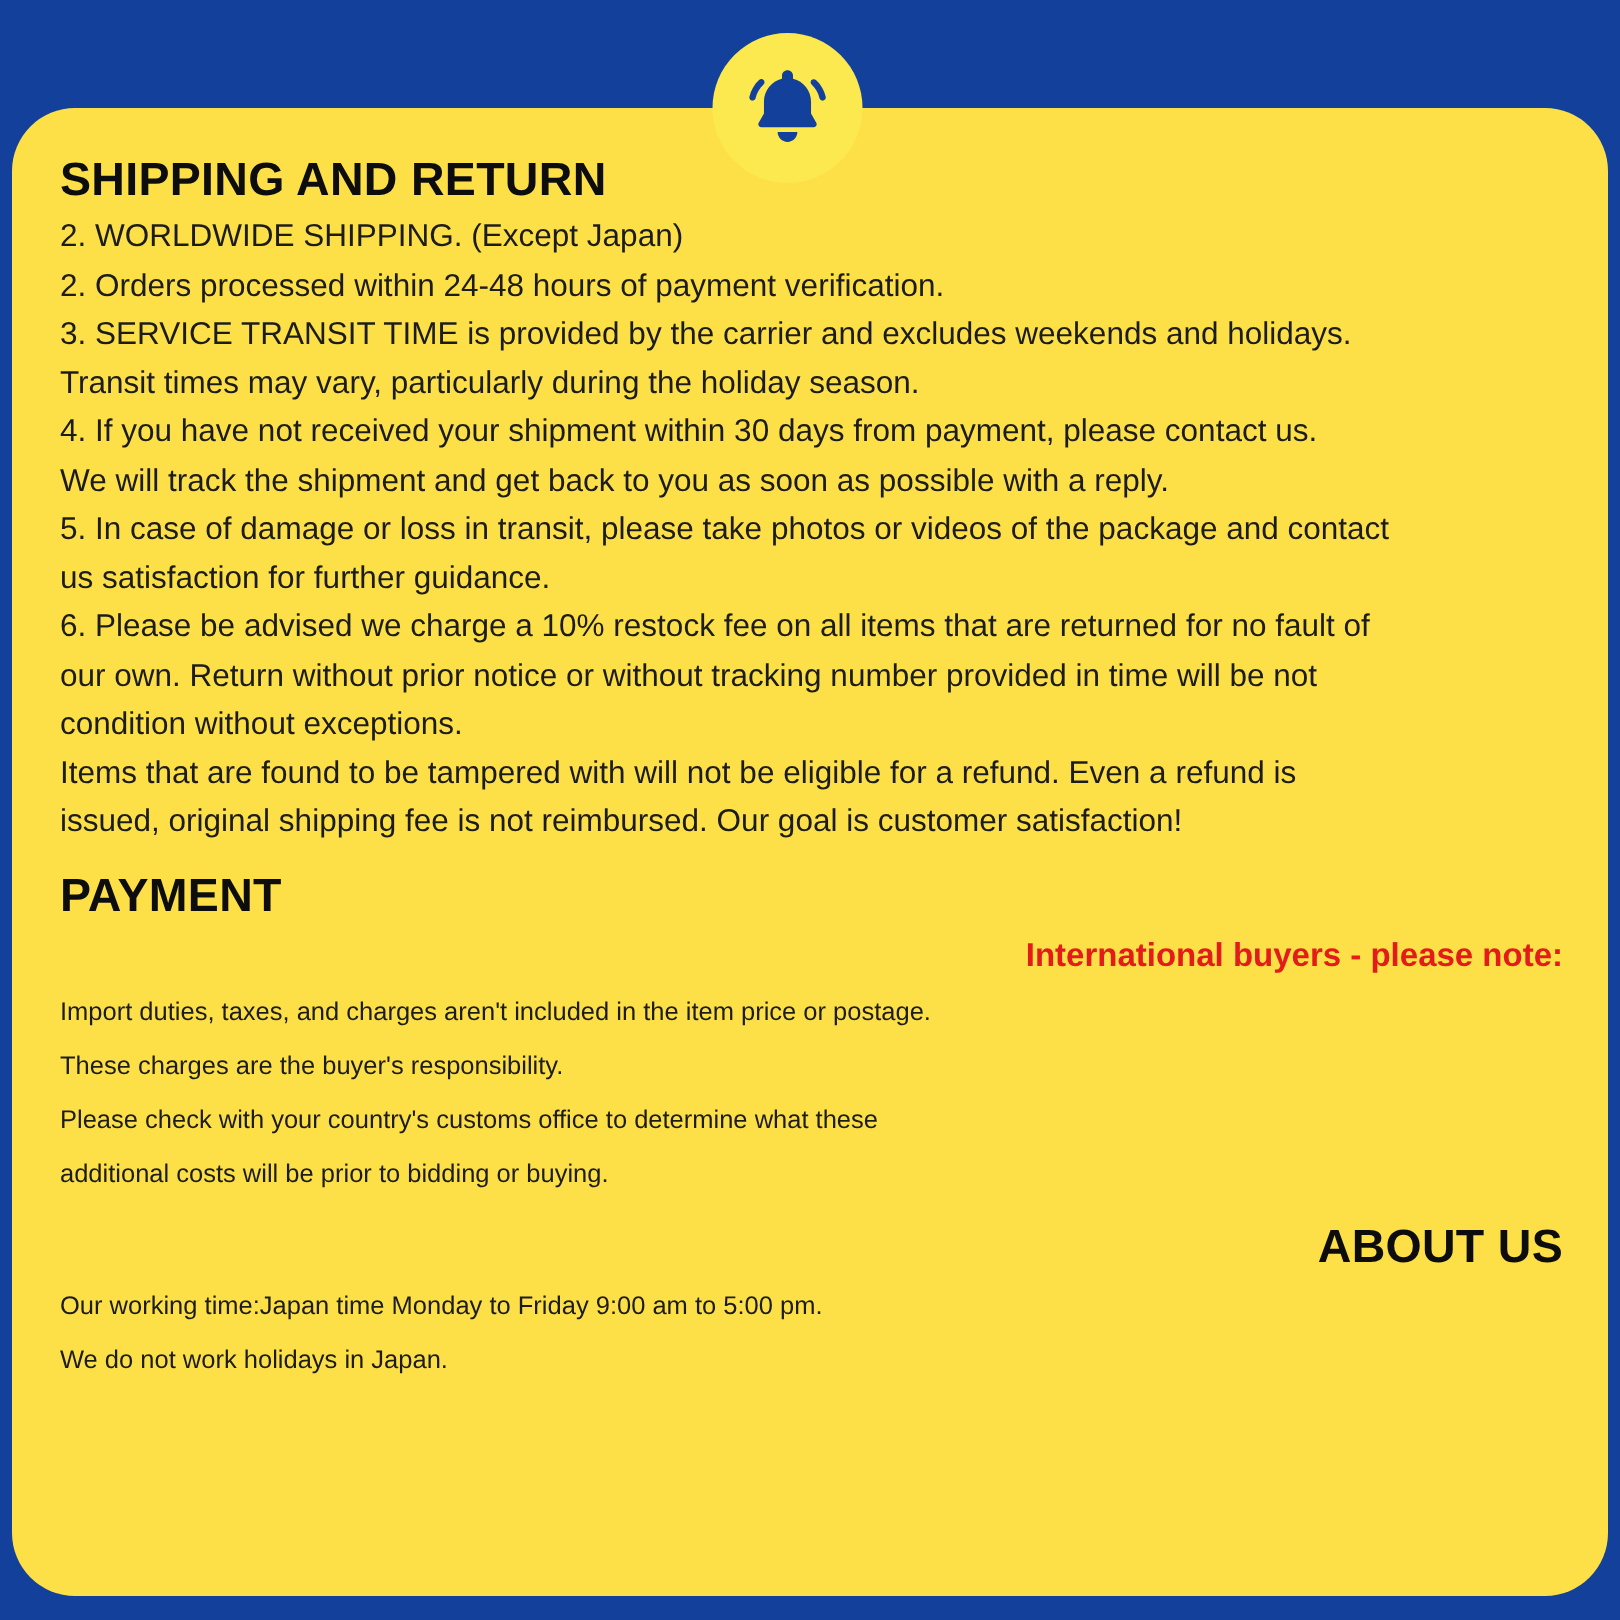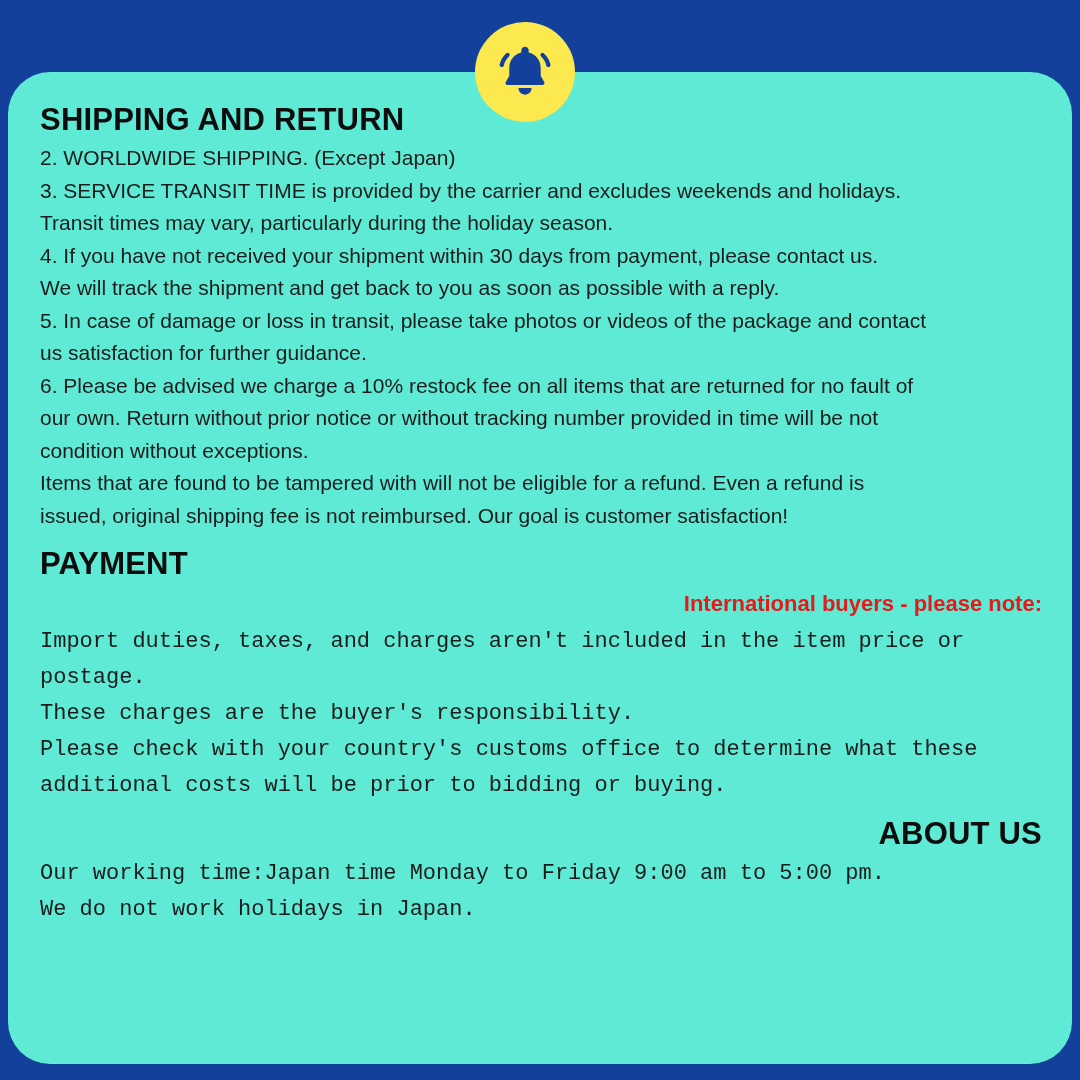--- a/index.html
+++ b/index.html
@@ -19,21 +19,21 @@
     height: 1080px;
     background: #12409b;
     box-sizing: border-box;
   }
   .card {
     position: absolute;
     left: 8px;
     top: 72px;
     width: 1064px;
     height: 992px;
-    background: #5eead4;
+    background: #fde047;
     border-radius: 42px;
     box-sizing: border-box;
     padding: 30px 30px 0 30px;
   }
   .bell-badge {
     position: absolute;
     left: 475px;
     top: 22px;
     width: 100px;
     height: 100px;
@@ -78,23 +78,22 @@
     color: #e31b1b;
     font-weight: bold;
     font-size: 22px;
     line-height: 36px;
     margin: 2px 0 2px 0;
     font-family: "Liberation Sans", sans-serif;
     text-align: right;
   }
   .payment-block p.line,
   .about-block p.line {
-    font-size: 22px;
+    font-size: 17px;
     line-height: 36px;
-    font-family: Liberation Mono, monospace;
   }
   .block {
     padding-left: 2px;
   }
 </style>
 </head>
 <body>
 
 <div class="page">
 
@@ -108,20 +107,21 @@
       </g>
     </svg>
   </div>
 
   <div class="card">
 
     <section class="block">
       <h1 class="section-title">SHIPPING AND RETURN</h1>
       <div class="shipping-list">
         <p class="line">2. WORLDWIDE SHIPPING. (Except Japan)</p>
+        <p class="line">2. Orders processed within 24-48 hours of payment verification.</p>
         <p class="line">3. SERVICE TRANSIT TIME is provided by the carrier and excludes weekends and holidays.</p>
         <p class="line">Transit times may vary, particularly during the holiday season.</p>
         <p class="line">4. If you have not received your shipment within 30 days from payment, please contact us.</p>
         <p class="line">We will track the shipment and get back to you as soon as possible with a reply.</p>
         <p class="line">5. In case of damage or loss in transit, please take photos or videos of the package and contact</p>
         <p class="line">us satisfaction for further guidance.</p>
         <p class="line">6. Please be advised we charge a 10% restock fee on all items that are returned for no fault of</p>
         <p class="line">our own. Return without prior notice or without tracking number provided in time will be not</p>
         <p class="line">condition without exceptions.</p>
         <p class="line">Items that are found to be tampered with will not be eligible for a refund. Even a refund is</p>

